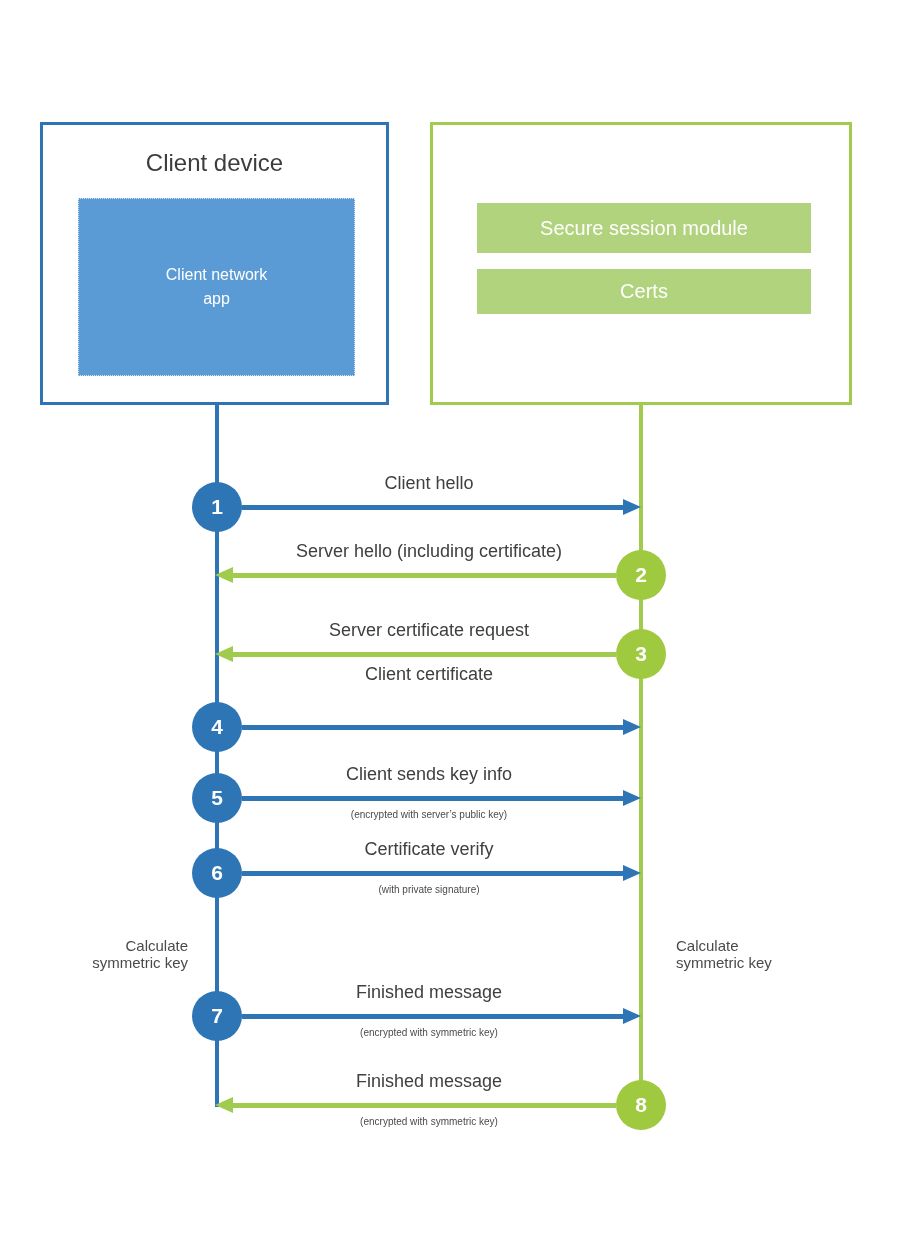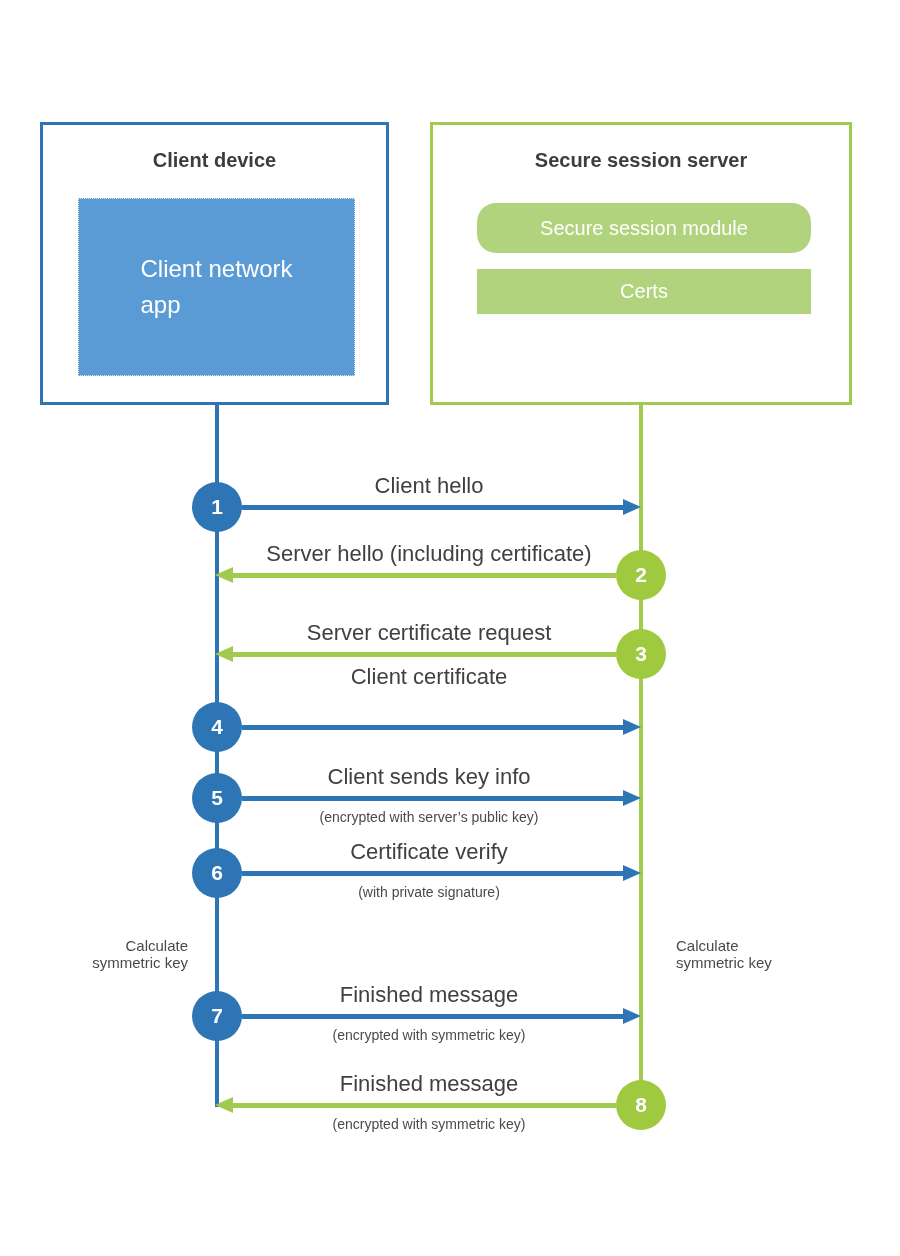--- a/index.html
+++ b/index.html
@@ -9,26 +9,26 @@
   }
   .title{
     position:absolute;left:36px;top:30px;font-size:27px;font-weight:300;
     color:#58595B;letter-spacing:0.2px;
   }
   .cbox{position:absolute;left:40px;top:122px;width:349px;height:283px;
     border:3px solid #2E75B6;box-sizing:border-box;background:#fff;}
   .sbox{position:absolute;left:430px;top:122px;width:422px;height:283px;
     border:3px solid #A0CB4E;box-sizing:border-box;background:#fff;}
   .box-title{position:absolute;top:24px;left:0;width:100%;text-align:center;
-    font-size:20px;font-weight:bold;color:#3D3D3D;}
+    font-size:24px;font-weight:normal;color:#3D3D3D;}
   .app{
     position:absolute;left:35px;top:73px;width:275px;height:176px;
     background:#5B9BD5;border:1px dotted #D6E6F5;
-    display:flex;align-items:center;justify-content:center;
-    color:#ffffff;font-size:24px;line-height:1.5;white-space:pre-line;
+    display:flex;align-items:center;justify-content:center;text-align:center;
+    color:#ffffff;font-size:16px;line-height:1.5;white-space:pre-line;
   }
   .sbar{
     position:absolute;left:44px;width:334px;background:#B1D37D;color:#ffffff;
     font-size:20px;display:flex;align-items:center;justify-content:center;
   }
   .vline{position:absolute;width:4px;top:405px;height:702px;}
   .vline.blue{left:215px;background:#2E75B6;}
   .vline.green{left:639px;background:#A0CB4E;}
   .circle{
     position:absolute;width:50px;height:50px;border-radius:50%;
@@ -38,44 +38,43 @@
   .circle.blue{background:#2E75B6;}
   .circle.green{background:#9FC93F;}
   .abar{position:absolute;height:5px;z-index:2;}
   .abar.blue{background:#2E75B6;}
   .abar.green{background:#A0CB4E;}
   .ahead{position:absolute;width:0;height:0;z-index:2;
     border-top:8px solid transparent;border-bottom:8px solid transparent;}
   .ahead.right{border-left:18px solid #2E75B6;}
   .ahead.left{border-right:18px solid #A0CB4E;}
   .alabel{position:absolute;left:179px;width:500px;text-align:center;
-    font-size:22px;color:#404040;}
+    font-size:18px;color:#404040;}
   .asub{position:absolute;left:179px;width:500px;text-align:center;
-    font-size:14px;color:#4A4A4A;}
+    font-size:10px;color:#4A4A4A;}
   .note{position:absolute;font-size:15px;color:#4A4A4A;line-height:17px;
     white-space:pre-line;}
   .note.decrypt{left:666px;top:764px;}
   .note.calc-left{left:48px;top:937px;width:140px;text-align:right;}
   .note.calc-right{left:676px;top:937px;text-align:left;}
 </style>
 </head>
 <body>
 
 <div class="canvas">
 
 
   <div class="cbox">
     <div class="box-title">Client device</div>
     <div class="app">Client network
 app</div>
   </div>
 
   <div class="sbox">
-    <div class="box-title">Secure session server</div>
-    <div class="sbar" style="top:78px;height:50px;border-radius:19px;">Secure session module</div>
+    <div class="sbar" style="top:78px;height:50px;">Secure session module</div>
     <div class="sbar" style="top:144px;height:45px;">Certs</div>
   </div>
 
   <div class="vline blue"></div>
   <div class="vline green"></div>
 
   <div id="flow">
       <div class="circle blue" style="left: 192px; top: 482px;">1</div>
       <div class="abar blue" style="left: 242px; top: 505px; width: 381px;"></div>
       <div class="ahead right" style="left: 623px; top: 499px;"></div>

